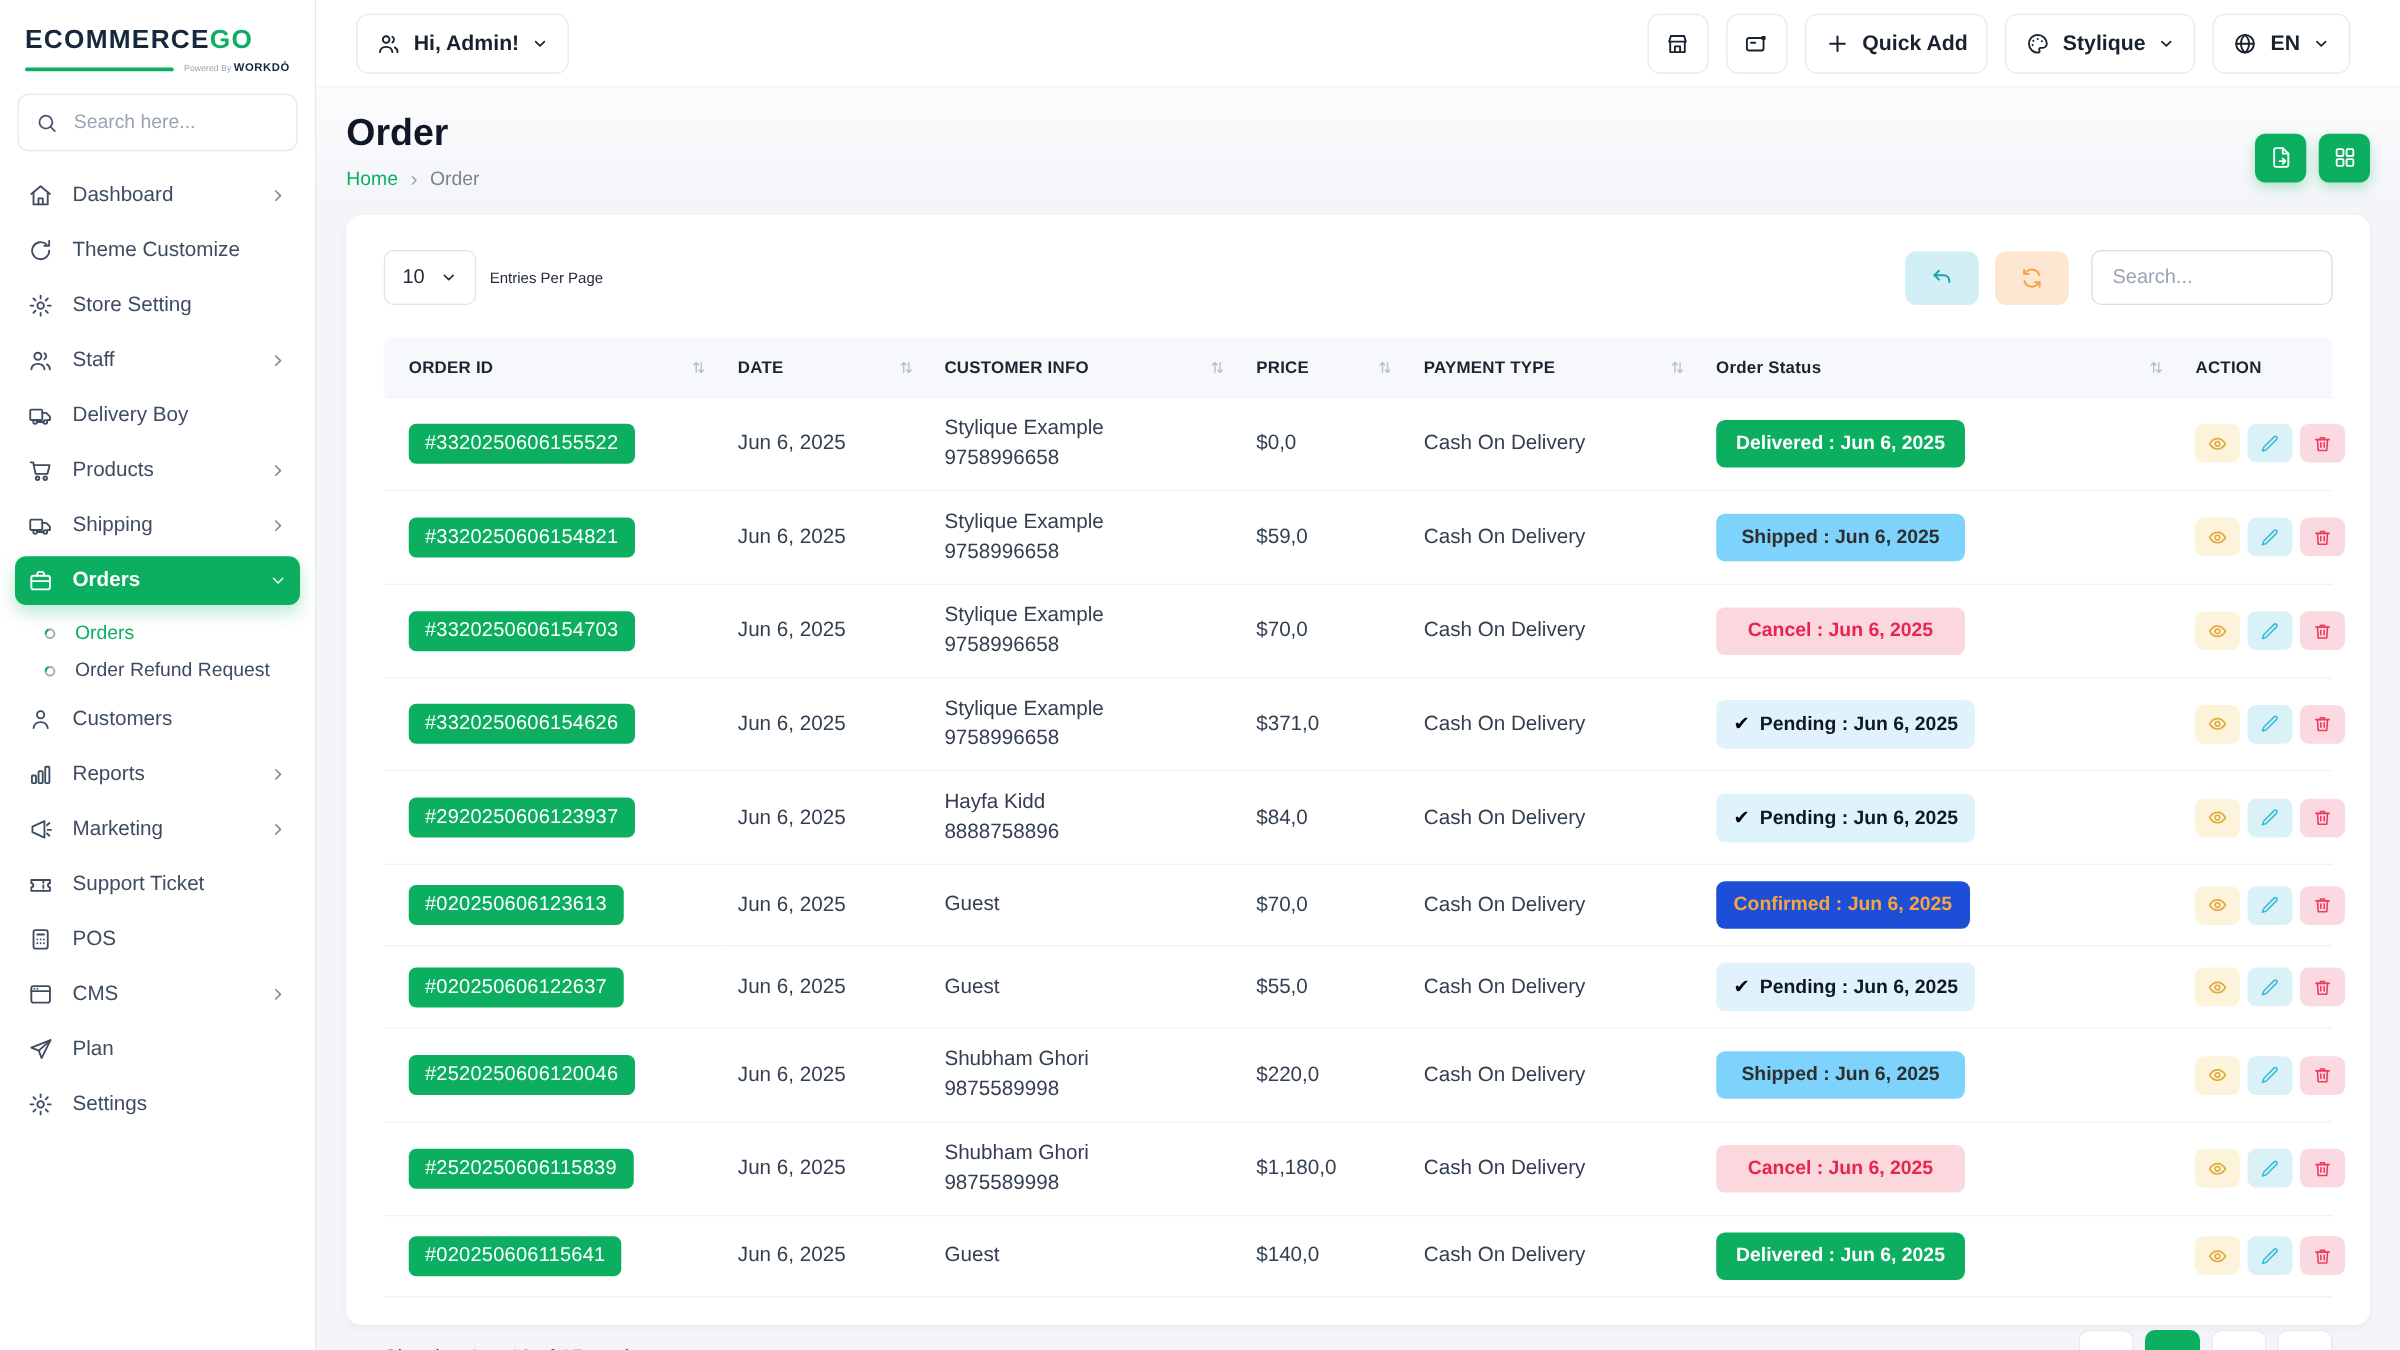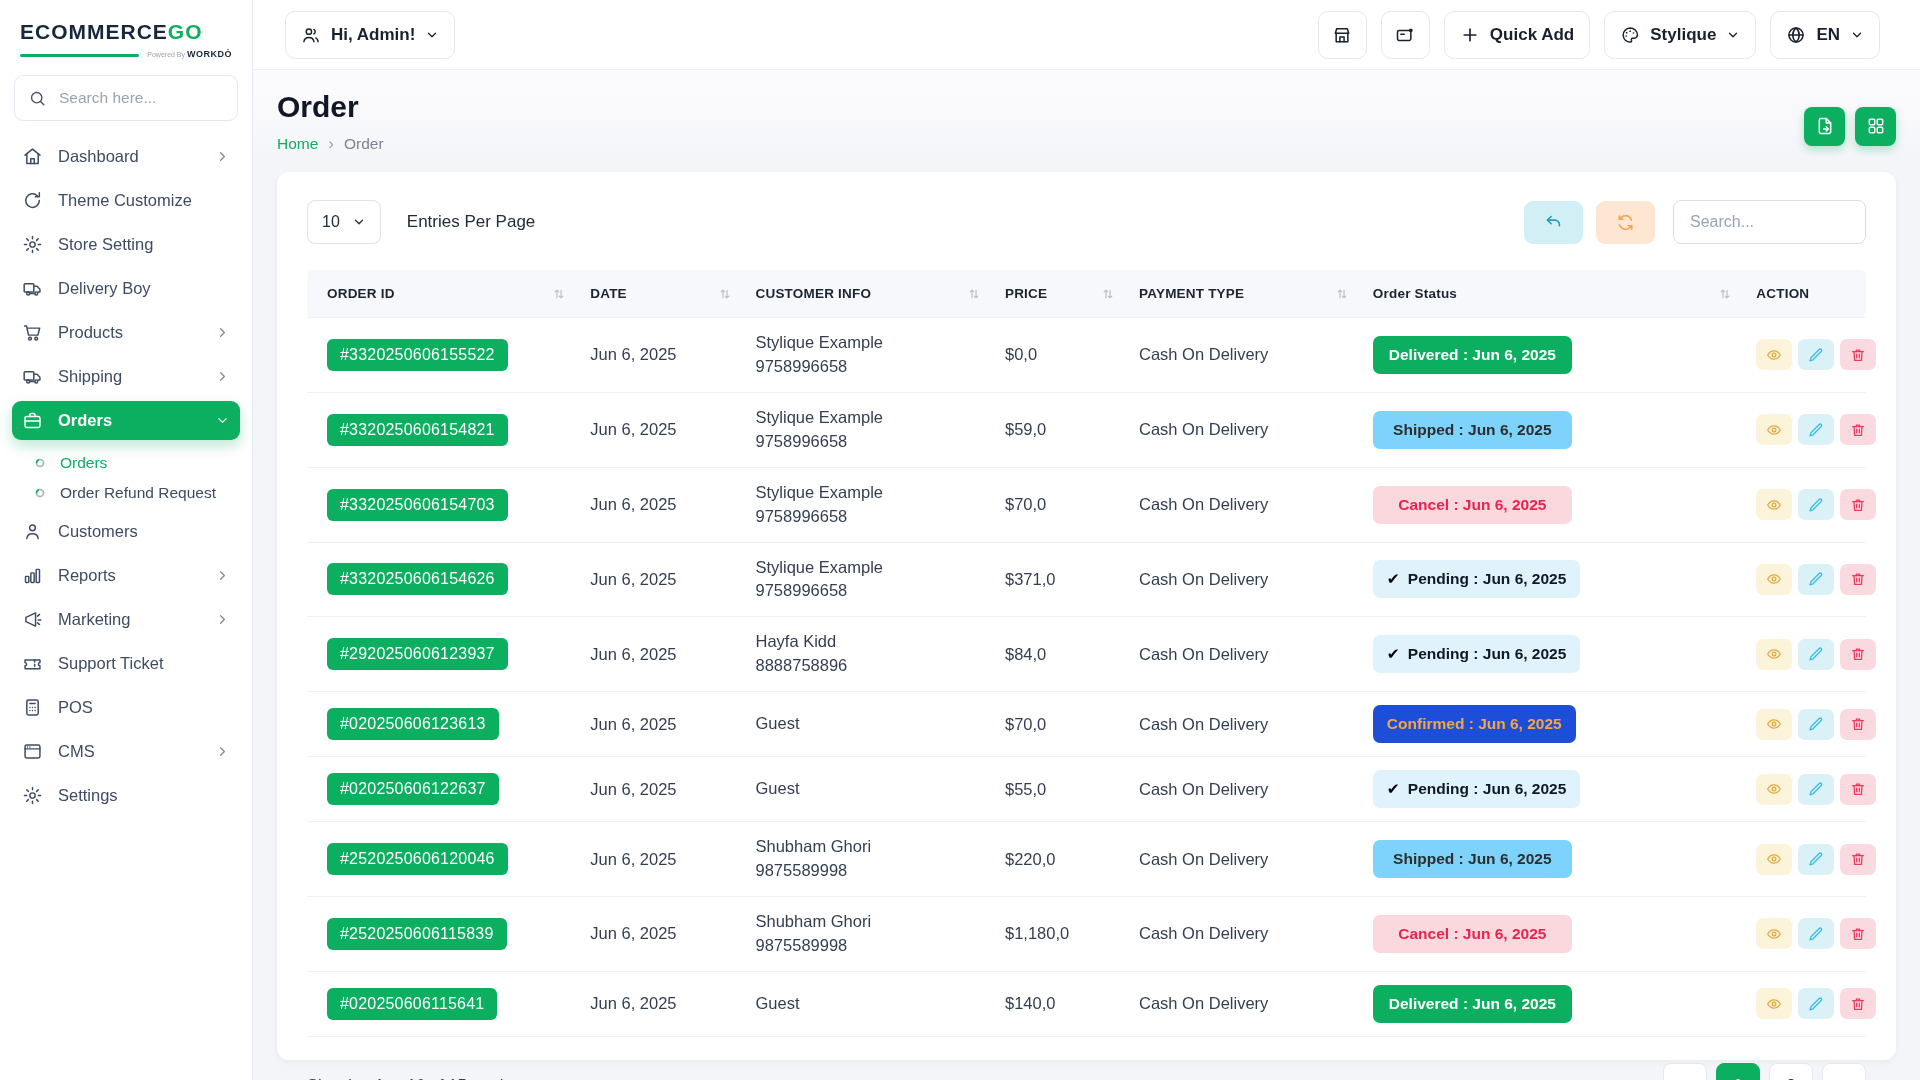--- a/index.html
+++ b/index.html
@@ -58,21 +58,21 @@
   .crumb-sep::before{content:"\203A";font-size:17px}
   .crumb-current{color:#7a8494}
   .page-actions{display:flex;gap:10px;margin-top:8px}
   .pa-btn{width:41px;height:39px;border:none;border-radius:8px;background:var(--primary);color:#fff;display:inline-flex;align-items:center;justify-content:center;cursor:pointer;box-shadow:0 4px 10px rgba(12,175,96,.3)}
   .pa-btn svg{width:20px;height:20px}
 
   .card{margin:8px 24px 20px;background:#fff;border-radius:12px;box-shadow:0 2px 6px rgba(20,30,50,.05);padding:28px 30px;flex:1;min-height:0}
   .controls{display:flex;align-items:center;margin-bottom:26px}
   .entries-select{display:inline-flex;align-items:center;gap:12px;border:1px solid #dfe3ea;border-radius:8px;height:44px;padding:0 14px;font-size:16px;color:#222c3a;cursor:pointer;background:#fff}
   .entries-select svg{width:14px;height:14px;color:#333}
-  .entries-label{margin-left:26px;font-size:17px;color:#222c3a}
+  .entries-label{margin-left:11px;font-size:12px;color:#222c3a}
   .controls-right{margin-left:auto;display:flex;align-items:center;gap:13px}
   .soft-btn{width:59px;height:43px;border:none;border-radius:9px;display:inline-flex;align-items:center;justify-content:center;cursor:pointer}
   .soft-btn svg{width:19px;height:19px}
   .undo-btn{background:#d2eff5;color:#1f9fb5}
   .refresh-btn{background:#fde7d2;color:#f6a44c}
   .table-search{height:44px;width:193px;border:1px solid #d9dee6;border-radius:8px;padding:0 16px;font-size:16px;color:#42506a;font-family:inherit;outline:none;margin-left:5px}
   .table-search::placeholder{color:#9aa3b3}
 
   table{width:100%;border-collapse:collapse;table-layout:fixed}
   col.c-id{width:17.4%} col.c-date{width:10.6%} col.c-cust{width:16%} col.c-price{width:8.6%}
@@ -162,20 +162,36 @@
             <svg viewBox="0 0 24 24" fill="none" stroke="currentColor" stroke-width="1.7" stroke-linecap="round" stroke-linejoin="round">
               <circle cx="12" cy="12" r="3"></circle>
               <path d="M12 2.8v2.6M12 18.6v2.6M2.8 12h2.6M18.6 12h2.6M5.4 5.4l1.9 1.9M16.7 16.7l1.9 1.9M18.6 5.4l-1.9 1.9M7.3 16.7l-1.9 1.9"></path>
             </svg>
           </span>
           <span class="nav-label">Store Setting</span>
         </div>
         <div class="nav-item">
           <span class="nav-icon">
             <svg viewBox="0 0 24 24" fill="none" stroke="currentColor" stroke-width="1.7" stroke-linecap="round" stroke-linejoin="round">
+              <circle cx="9.5" cy="8" r="3.2"></circle>
+              <path d="M3.5 20c.4-3.2 2.9-5 6-5s5.6 1.8 6 5"></path>
+              <path d="M15.5 5.3a3.2 3.2 0 0 1 0 5.4"></path>
+              <path d="M17.8 15.5c1.6.8 2.5 2.2 2.7 4.5"></path>
+            </svg>
+          </span>
+          <span class="nav-label">Staff</span>
+          <span class="nav-chevron">
+            <svg viewBox="0 0 24 24" fill="none" stroke="currentColor" stroke-width="2" stroke-linecap="round" stroke-linejoin="round">
+              <path d="M9 6l6 6-6 6"></path>
+            </svg>
+          </span>
+        </div>
+        <div class="nav-item">
+          <span class="nav-icon">
+            <svg viewBox="0 0 24 24" fill="none" stroke="currentColor" stroke-width="1.7" stroke-linecap="round" stroke-linejoin="round">
               <rect x="2.5" y="6.5" width="11" height="9.5" rx="1"></rect>
               <path d="M13.5 9.5h3.6l3.4 3.4v3.1h-2"></path>
               <circle cx="7" cy="17.8" r="1.7"></circle>
               <circle cx="16.3" cy="17.8" r="1.7"></circle>
               <path d="M8.7 17.8h5.9"></path>
             </svg>
           </span>
           <span class="nav-label">Delivery Boy</span>
         </div>
         <div class="nav-item">
@@ -311,20 +327,29 @@
               <path d="M3.5 9h17"></path>
               <path d="M6.3 6.8h.01M9 6.8h.01"></path>
             </svg>
           </span>
           <span class="nav-label">CMS</span>
           <span class="nav-chevron">
             <svg viewBox="0 0 24 24" fill="none" stroke="currentColor" stroke-width="2" stroke-linecap="round" stroke-linejoin="round">
               <path d="M9 6l6 6-6 6"></path>
             </svg>
           </span>
+        </div>
+        <div class="nav-item">
+          <span class="nav-icon">
+            <svg viewBox="0 0 24 24" fill="none" stroke="currentColor" stroke-width="1.7" stroke-linecap="round" stroke-linejoin="round">
+              <path d="M21 3.5L3.5 10.5l6.8 2.6 2.6 6.9L21 3.5z"></path>
+              <path d="M10.3 13.1L21 3.5"></path>
+            </svg>
+          </span>
+          <span class="nav-label">Plan</span>
         </div>
         <div class="nav-item">
           <span class="nav-icon">
             <svg viewBox="0 0 24 24" fill="none" stroke="currentColor" stroke-width="1.7" stroke-linecap="round" stroke-linejoin="round">
               <circle cx="12" cy="12" r="3"></circle>
               <path d="M12 2.8v2.6M12 18.6v2.6M2.8 12h2.6M18.6 12h2.6M5.4 5.4l1.9 1.9M16.7 16.7l1.9 1.9M18.6 5.4l-1.9 1.9M7.3 16.7l-1.9 1.9"></path>
             </svg>
           </span>
           <span class="nav-label">Settings</span>
         </div>

